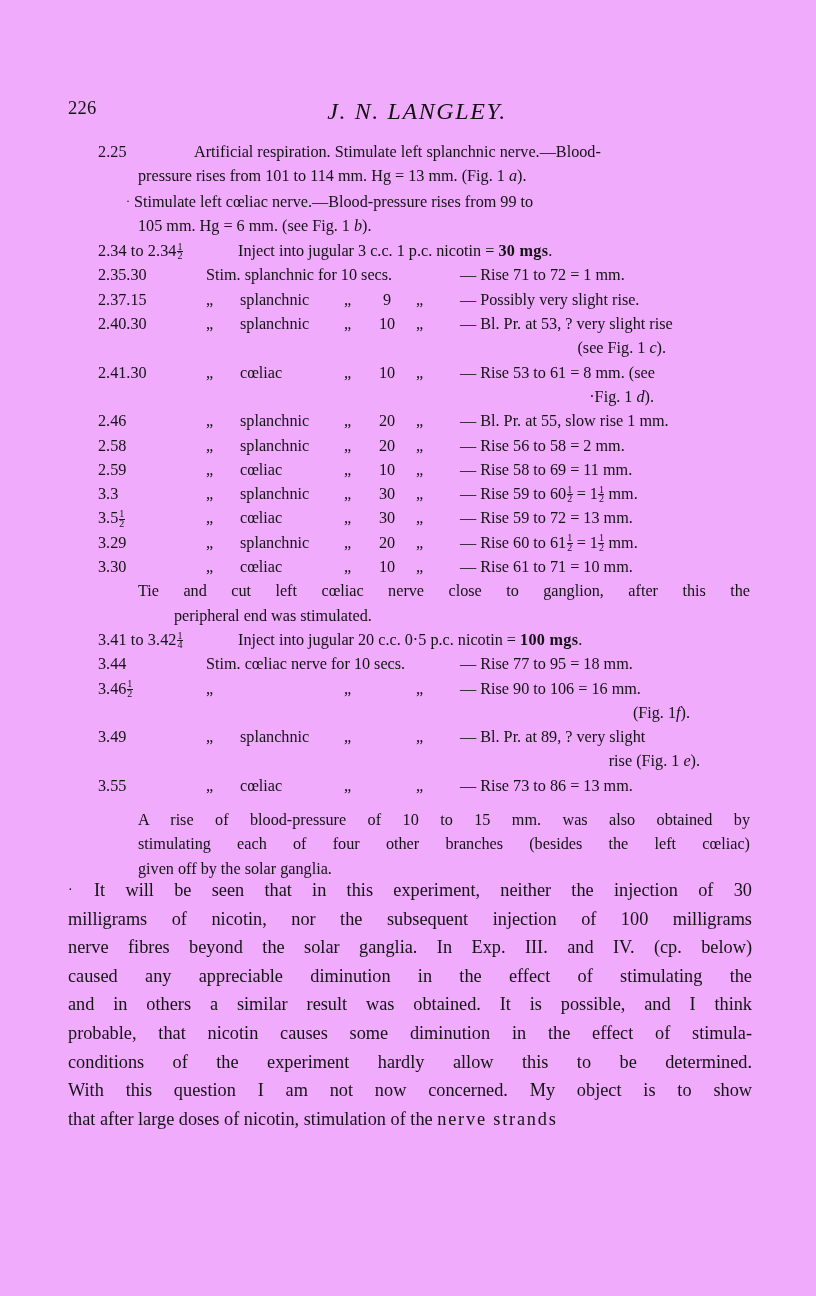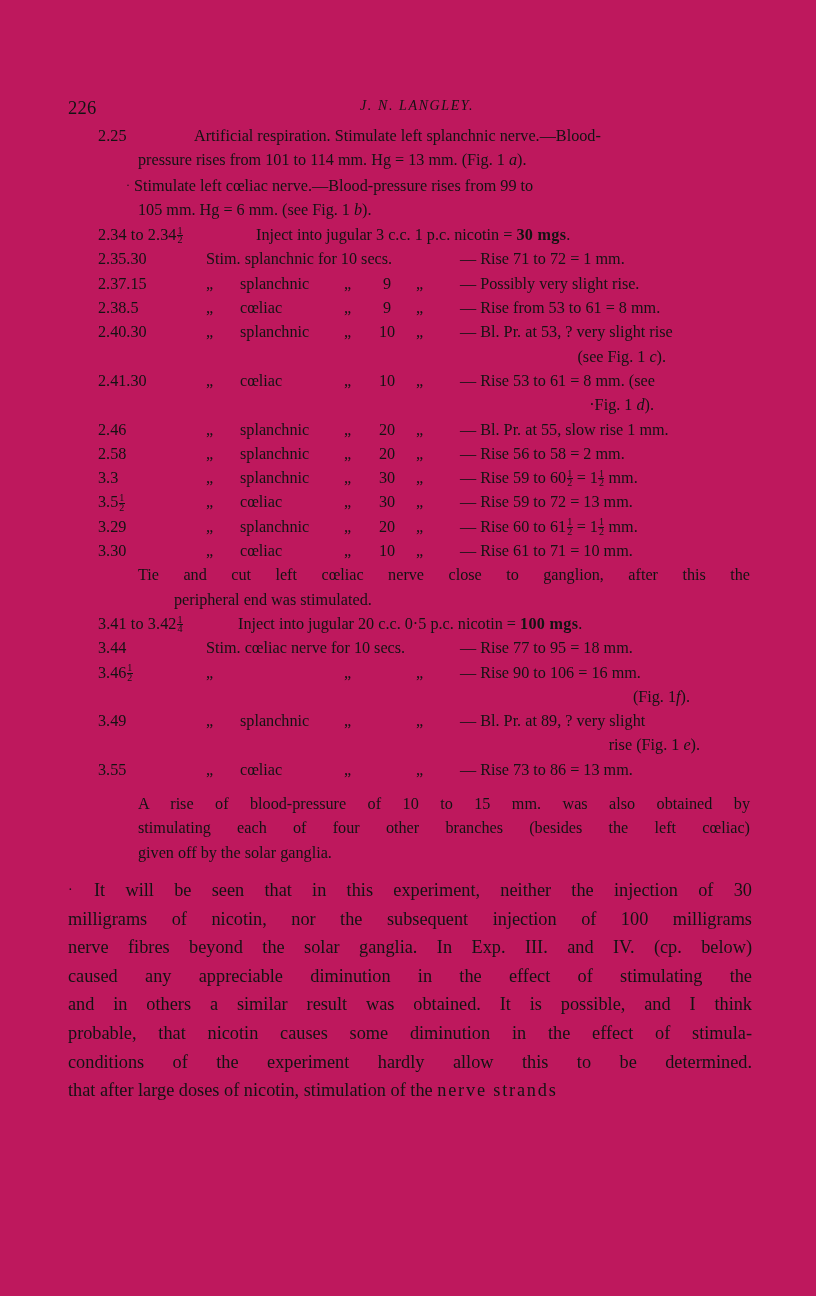--- a/index.html
+++ b/index.html
@@ -12,21 +12,21 @@
     height: 1296px;
     position: relative;
     font-family: "Liberation Serif", "DejaVu Serif", serif;
     color: #131313;
     overflow: hidden;
   }
 
   .page {
     position: absolute;
     inset: 0;
-    background: #be185d;
+    background: #f0abfc;
   }
 
   
   .runhead {
     position: absolute;
     top: 98px;
     left: 68px;
     right: 68px;
     height: 24px;
   }
@@ -37,29 +37,29 @@
     font-size: 18.5px;
     letter-spacing: .2px;
   }
   .author-head {
     position: absolute;
     left: 0;
     right: 0;
     top: 0;
     text-align: center;
     font-style: italic;
-    font-size: 14px;
+    font-size: 24px;
     letter-spacing: 1.6px;
     padding-left: 18px;
   }
 
   
   .protocol {
     position: absolute;
-    top: 124px;
+    top: 140px;
     left: 98px;
     width: 652px;
     font-size: 16.2px;
     line-height: 24.3px;
   }
 
   
   .prow {
     display: flex;
     align-items: flex-start;
@@ -191,49 +191,40 @@
     <div class="cont">
       <span class="just" style="text-align-last:left;"><span>pressure  rises  from  101  to  114 mm.  Hg = 13 mm.  (Fig.  1 </span><span class="fl">a</span><span>).</span></span>
     </div>
     <div class="cont" style="margin-left:28px;">
       <span style="font-size:12px;vertical-align:2px;margin-right:4px;">·</span><span class="just">Stimulate  left  cœliac  nerve.—Blood-pressure  rises  from  99  to</span>
     </div>
     <div class="cont">
       <span>105 mm.  Hg = 6 mm.  (see Fig. 1 </span><span class="fl">b</span><span>).</span>
     </div>
 
-    <div class="prow" style="margin-top:1px;gap:18px;">
+    <div class="prow" style="margin-top:1px;">
       <span class="ptime wide" style="flex-basis:140px;"><span>2.34 to 2.34</span><span class="frac"><span class="num">1</span><span class="den">2</span></span></span>
       <span class="pbody"><span>Inject into jugular 3 c.c. 1 p.c. nicotin = </span><span class="dose">30 mgs</span><span>.</span></span>
     </div>
 
     <table class="stimtable">
       <tbody>
         <tr>
           <td class="c-time">2.35.30</td>
           <td colspan="5" style="padding-left:10px;">Stim. splanchnic for 10 secs.</td>
           <td class="c-result">— Rise 71 to 72 = 1 mm.</td>
         </tr>
         <tr>
           <td class="c-time">2.37.15</td>
           <td class="c-ditto1">„</td>
           <td class="c-nerve">splanchnic</td>
           <td class="c-ditto2">„</td>
           <td class="c-secs">9</td>
           <td class="c-ditto3">„</td>
           <td class="c-result">— Possibly very slight rise.</td>
-        </tr>
-        <tr>
-          <td class="c-time">2.38.5</td>
-          <td class="c-ditto1">„</td>
-          <td class="c-nerve">cœliac</td>
-          <td class="c-ditto2">„</td>
-          <td class="c-secs">9</td>
-          <td class="c-ditto3">„</td>
-          <td class="c-result">— Rise from 53 to 61 = 8 mm.</td>
         </tr>
         <tr>
           <td class="c-time">2.40.30</td>
           <td class="c-ditto1">„</td>
           <td class="c-nerve">splanchnic</td>
           <td class="c-ditto2">„</td>
           <td class="c-secs">10</td>
           <td class="c-ditto3">„</td>
           <td class="c-result">
             <span>— Bl. Pr. at 53, ? very slight rise</span>
@@ -262,20 +253,29 @@
           <td class="c-result">— Bl. Pr. at 55, slow rise 1 mm.</td>
         </tr>
         <tr>
           <td class="c-time">2.58</td>
           <td class="c-ditto1">„</td>
           <td class="c-nerve">splanchnic</td>
           <td class="c-ditto2">„</td>
           <td class="c-secs">20</td>
           <td class="c-ditto3">„</td>
           <td class="c-result">— Rise 56 to 58 = 2 mm.</td>
+        </tr>
+        <tr>
+          <td class="c-time">2.59</td>
+          <td class="c-ditto1">„</td>
+          <td class="c-nerve">cœliac</td>
+          <td class="c-ditto2">„</td>
+          <td class="c-secs">10</td>
+          <td class="c-ditto3">„</td>
+          <td class="c-result">— Rise 58 to 69 = 11 mm.</td>
         </tr>
         <tr>
           <td class="c-time">3.3</td>
           <td class="c-ditto1">„</td>
           <td class="c-nerve">splanchnic</td>
           <td class="c-ditto2">„</td>
           <td class="c-secs">30</td>
           <td class="c-ditto3">„</td>
           <td class="c-result"><span>— Rise 59 to 60</span><span class="frac"><span class="num">1</span><span class="den">2</span></span><span> = 1</span><span class="frac"><span class="num">1</span><span class="den">2</span></span><span> mm.</span></td>
         </tr>
@@ -371,16 +371,17 @@
   </div>
 
   <div class="closing">
     <span class="cline first"><span class="leaddot">·</span><span>It  will  be  seen  that  in  this  experiment,  neither  the  injection  of  30</span></span>
     <span class="cline">milligrams  of  nicotin,  nor  the  subsequent  injection  of  100  milligrams</span>
     <span class="cline">nerve  fibres  beyond  the  solar  ganglia.    In  Exp.  III. and IV. (cp. below)</span>
     <span class="cline">caused  any  appreciable  diminution  in  the  effect  of  stimulating  the</span>
     <span class="cline">and  in  others a similar  result  was  obtained.    It is possible, and  I  think</span>
     <span class="cline">probable,  that  nicotin  causes  some  diminution  in  the  effect  of  stimula-</span>
     <span class="cline">conditions  of  the  experiment  hardly  allow  this  to  be  determined.</span>
+    <span class="cline">With  this  question  I  am  not  now  concerned.    My  object  is  to  show</span>
     <span class="cline last"><span>that  after  large  doses  of  nicotin,  stimulation  of  the  </span><span class="tracked">nerve  strands</span></span>
   </div>
 
 </div>
 
 </body></html>

